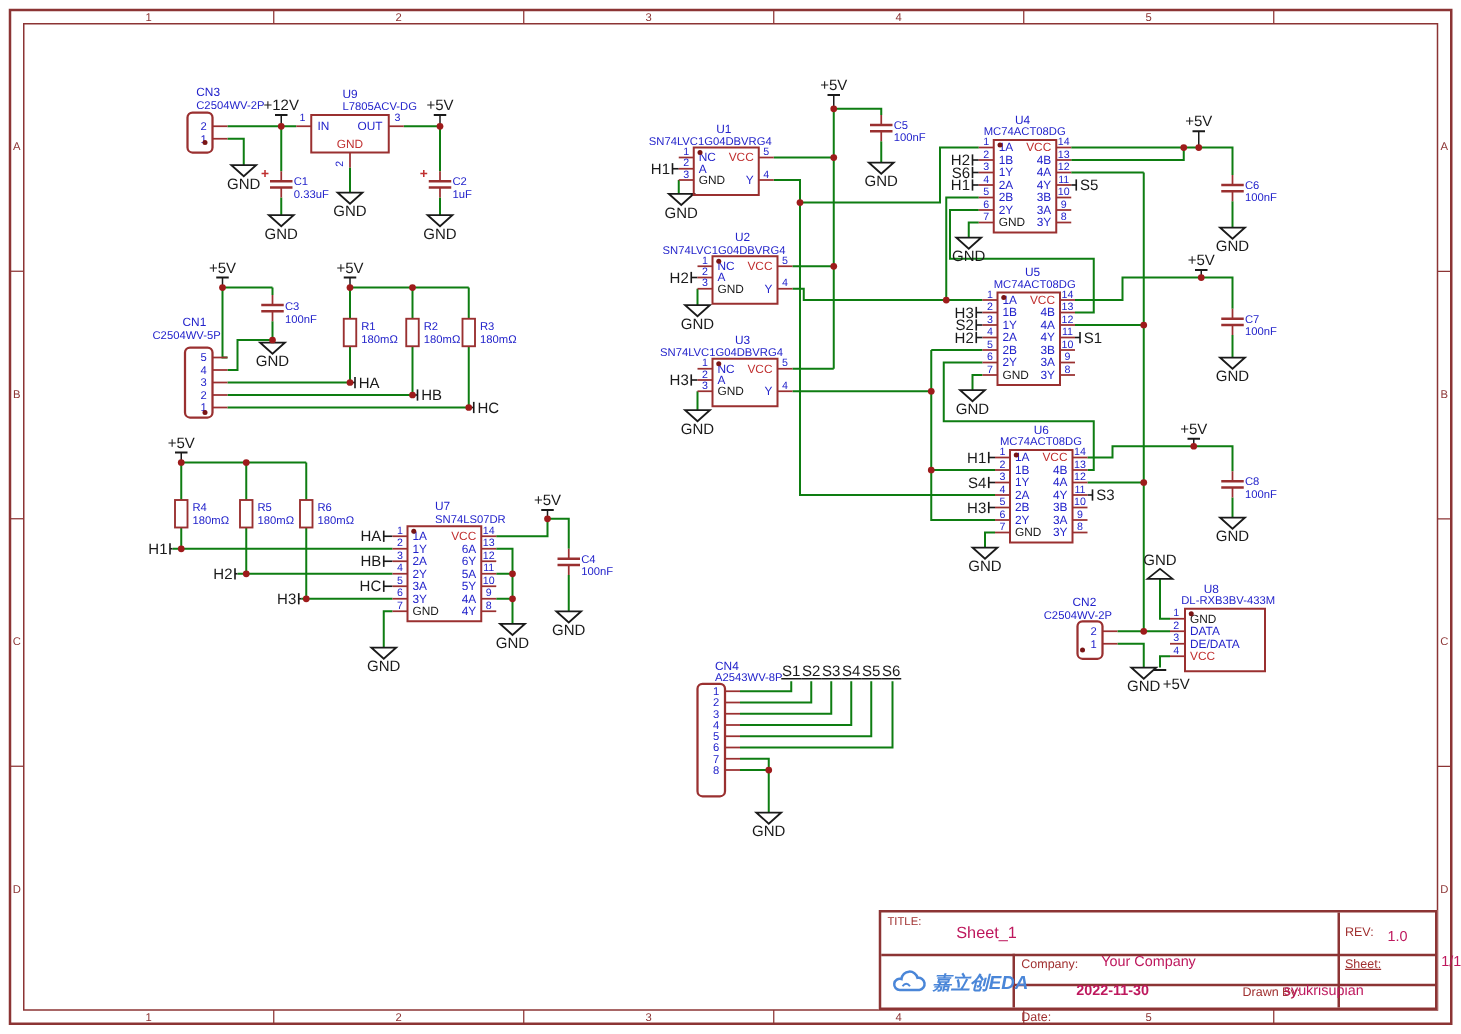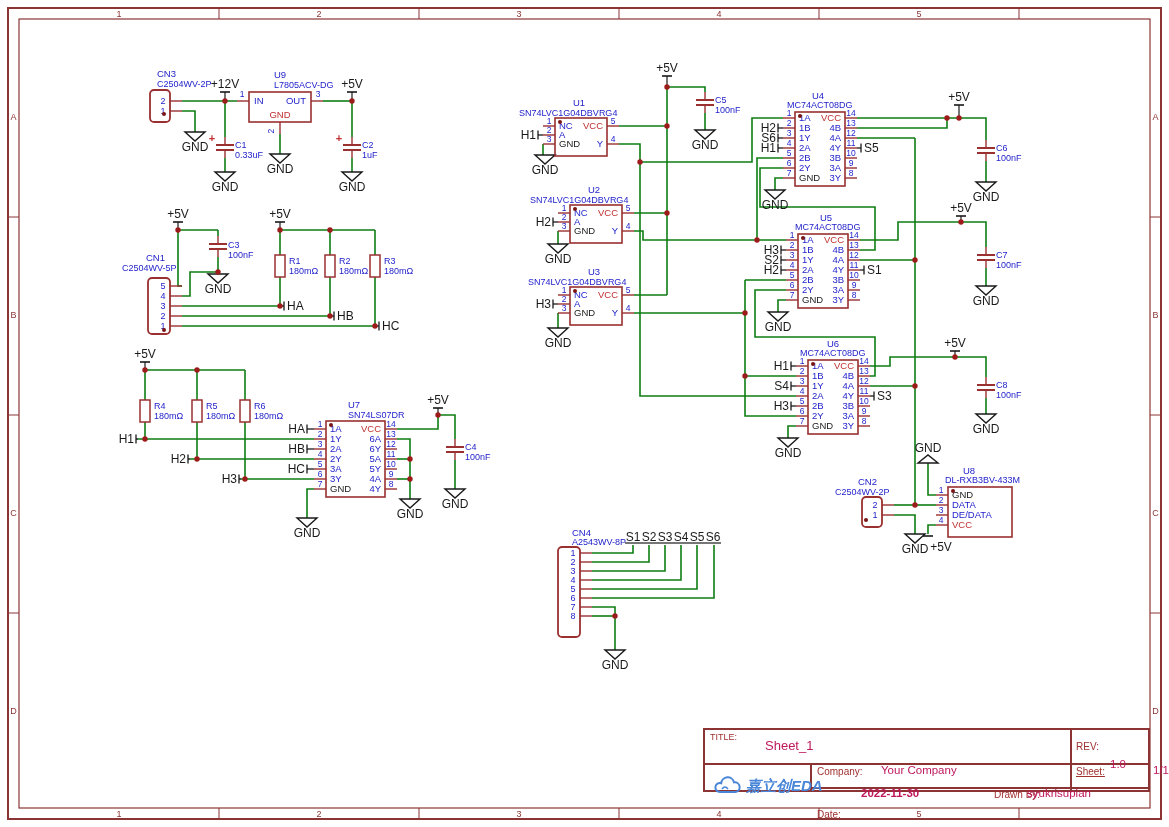--- a/index.html
+++ b/index.html
@@ -1,19 +1,19 @@
 <!DOCTYPE html>
 <html><head>
 <meta charset="utf-8">
 <style>
   html,body{margin:0;padding:0;background:#fff;}
   body{width:1169px;height:827px;overflow:hidden;position:relative;}
   .stage{position:absolute;left:0;top:0;width:1169px;height:827px;}
   svg text{font-family:"Liberation Sans",sans-serif;}
-  .tblock{position:absolute;left:703px;top:728px;width:447px;height:64px;border:2px solid #8c3434;box-sizing:border-box;background:#fff;}
+  .tblock{position:absolute;left:703px;top:728px;width:447px;height:80px;border:2px solid #8c3434;box-sizing:border-box;background:#fff;}
   .tb-line{position:absolute;background:#8c3434;}
   .tb-line.h{height:2px;}
   .tb-line.v{width:2px;}
   .tl{position:absolute;color:#a03030;font:10px "Liberation Sans",sans-serif;white-space:nowrap;}
   .tv{position:absolute;color:#be185d;font:11.5px "Liberation Sans",sans-serif;white-space:nowrap;}
   .logo{position:absolute;left:8px;top:46px;display:flex;align-items:center;gap:3px;}
   .logo-text{color:#4a86d8;font:italic bold 15px "Liberation Sans",sans-serif;}
 </style>
 </head>
 <body>
@@ -908,21 +908,21 @@
 
   <div class="tblock">
     <div class="tb-line h" style="top:33px;left:0;right:0;"></div>
     <div class="tb-line h" style="top:57px;left:105px;right:0;"></div>
     <div class="tb-line v" style="left:365px;top:0;bottom:0;"></div>
     <div class="tb-line v" style="left:105px;top:33px;bottom:0;"></div>
 
     <span class="tl" style="left:5px;top:2px;font-size:9px;">TITLE:</span>
     <span class="tv" style="left:60px;top:8px;font-size:13px;">Sheet_1</span>
     <span class="tl" style="left:371px;top:11px;">REV:</span>
-    <span class="tv" style="left:405px;top:28px;">1.0</span>
+    <span class="tv" style="left:405px;top:14px;">1.0</span>
     <span class="tl" style="left:112px;top:36px;">Company:</span>
     <span class="tv" style="left:176px;top:34px;">Your Company</span>
     <span class="tl" style="left:371px;top:36px;text-decoration:underline;">Sheet:</span>
     <span class="tv" style="left:412px;top:34px;margin-left:36px;">1/1</span>
     <span class="tl" style="left:112px;top:59px;margin-top:20px;">Date:</span>
     <span class="tv" style="left:156px;top:57px;font-weight:bold;">2022-11-30</span>
     <span class="tl" style="left:245px;top:59px;padding-left:44px;">Drawn By:</span>
     <span class="tv" style="left:322px;top:57px;">syukrisupian</span>
 
     <div class="logo">

